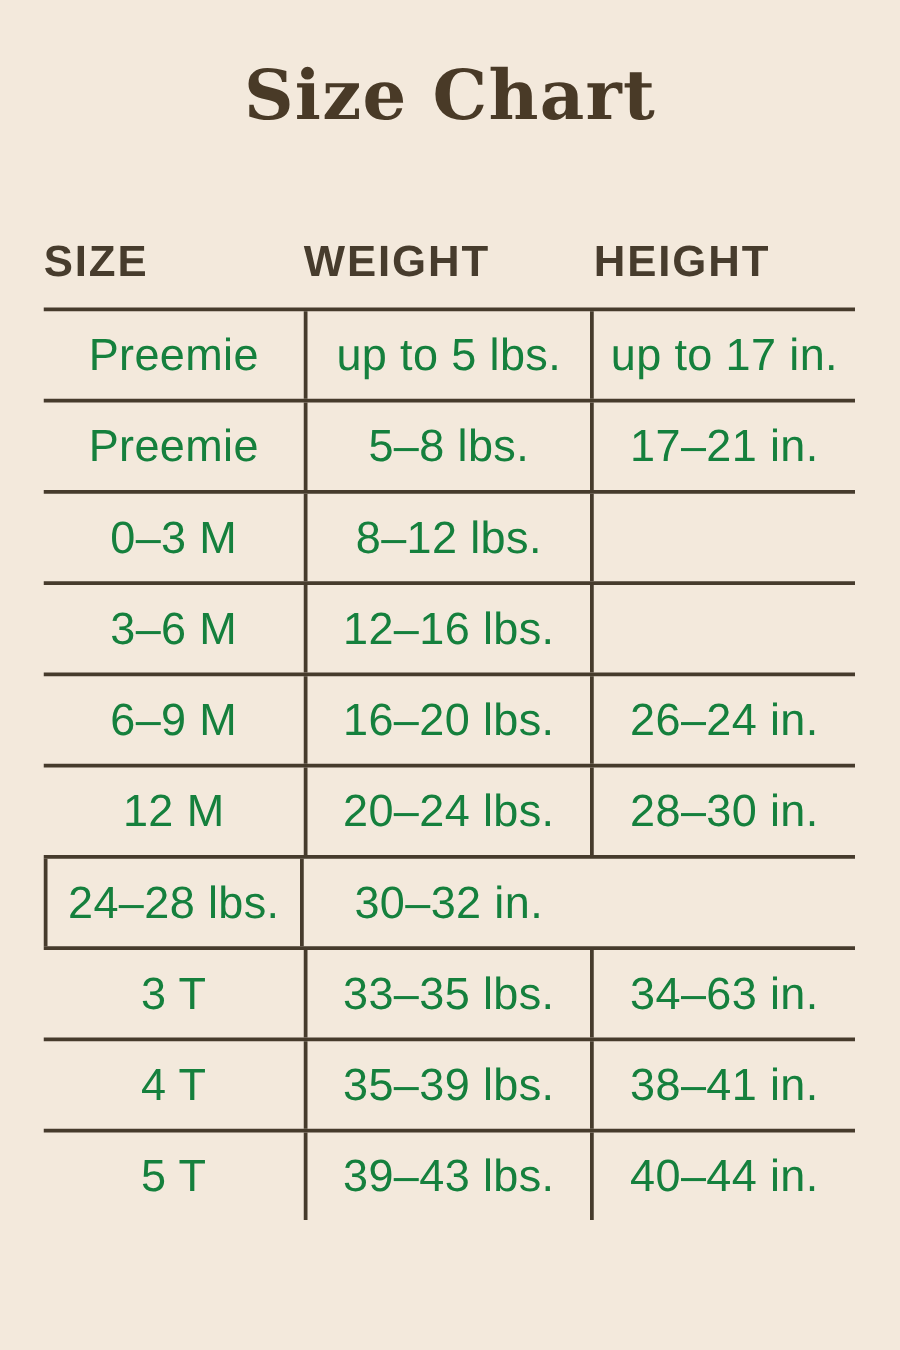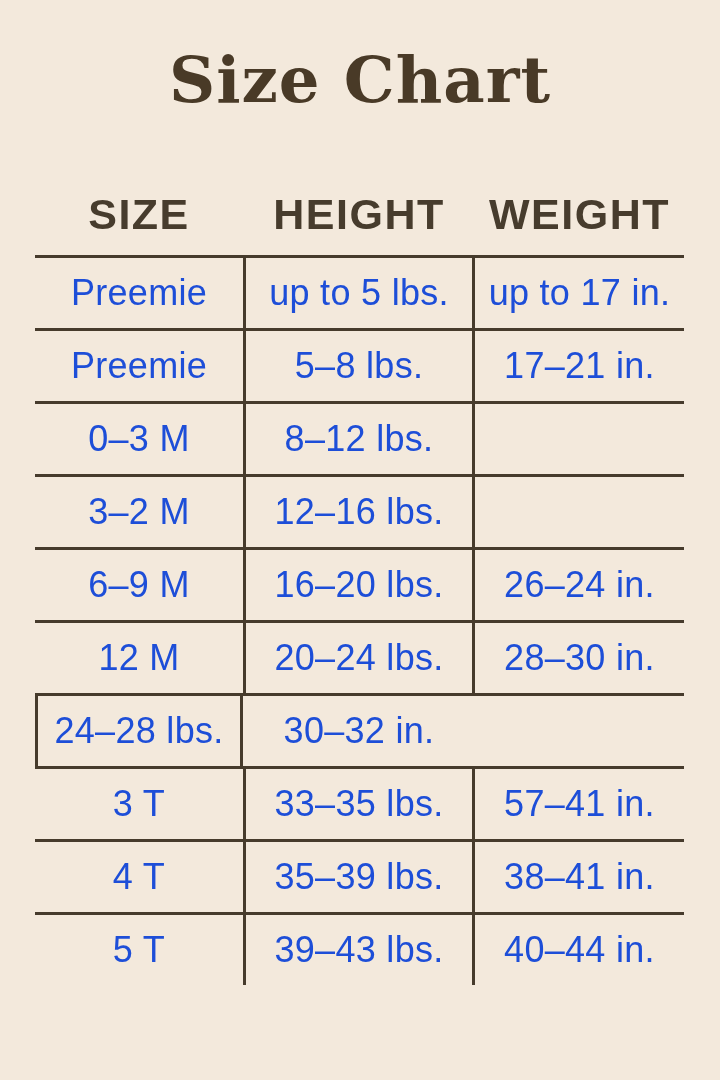--- a/index.html
+++ b/index.html
@@ -8,21 +8,21 @@
     width: 720px;
     height: 1080px;
     background: #f3e9dc;
     overflow: hidden;
     font-family: "Liberation Sans", sans-serif;
     color: #463b2c;
   }
   .title {
     font-family: "DejaVu Serif", serif;
     font-weight: 700;
-    font-size: 64px;
+    font-size: 55px;
     line-height: 1.0;
     text-align: center;
     padding-top: 48px;
     letter-spacing: 1px;
     color: #493a27;
   }
   .size-table {
     position: absolute;
     left: 35px;
     top: 190px;
@@ -30,93 +30,92 @@
   }
   .thead, .trow {
     display: grid;
     grid-template-columns: 208px 232px 209px;
   }
   .thead {
     margin-bottom: 16px;
   }
   .th {
     font-weight: 700;
-    font-size: 43px;
+    font-size: 35px;
     letter-spacing: 1.5px;
-    text-align: center;
     color: #473c2d;
   }
   .trow {
     border-top: 3px solid #463b2c;
     height: 70px;
   }
   .tcell {
     display: flex;
     align-items: center;
     justify-content: center;
     font-size: 36px;
     letter-spacing: 0.3px;
-    color: #1d4ed8;
+    color: #15803d;
     white-space: nowrap;
   }
   .tcell.c1 {
     border-left: 3px solid #463b2c;
     border-right: 3px solid #463b2c;
     text-align: right;
   }
 </style>
 </head>
 <body>
 
 <div class="page">
   <div class="title">Size Chart</div>
 
   <div class="size-table">
     <div class="thead">
       <div class="th">SIZE</div>
+      <div class="th">WEIGHT</div>
       <div class="th">HEIGHT</div>
-      <div class="th">WEIGHT</div>
     </div>
     <div>
         <div class="trow">
           <div class="tcell c0">Preemie</div>
           <div class="tcell c1">up to 5 lbs.</div>
           <div class="tcell c2">up to 17 in.</div>
         </div>
         <div class="trow">
           <div class="tcell c0">Preemie</div>
           <div class="tcell c1">5–8 lbs.</div>
           <div class="tcell c2">17–21 in.</div>
         </div>
         <div class="trow">
           <div class="tcell c0">0–3 M</div>
           <div class="tcell c1">8–12 lbs.</div>
         </div>
         <div class="trow">
-          <div class="tcell c0">3–2 M</div>
+          <div class="tcell c0">3–6 M</div>
           <div class="tcell c1">12–16 lbs.</div>
         </div>
         <div class="trow">
           <div class="tcell c0">6–9 M</div>
           <div class="tcell c1">16–20 lbs.</div>
           <div class="tcell c2">26–24 in.</div>
         </div>
         <div class="trow">
           <div class="tcell c0">12 M</div>
           <div class="tcell c1">20–24 lbs.</div>
           <div class="tcell c2">28–30 in.</div>
         </div>
         <div class="trow">
           <div class="tcell c1">24–28 lbs.</div>
           <div class="tcell c2">30–32 in.</div>
         </div>
         <div class="trow">
           <div class="tcell c0">3 T</div>
           <div class="tcell c1">33–35 lbs.</div>
-          <div class="tcell c2">57–41 in.</div>
+          <div class="tcell c2">34–63 in.</div>
         </div>
         <div class="trow">
           <div class="tcell c0">4 T</div>
           <div class="tcell c1">35–39 lbs.</div>
           <div class="tcell c2">38–41 in.</div>
         </div>
         <div class="trow">
           <div class="tcell c0">5 T</div>
           <div class="tcell c1">39–43 lbs.</div>
           <div class="tcell c2">40–44 in.</div>

